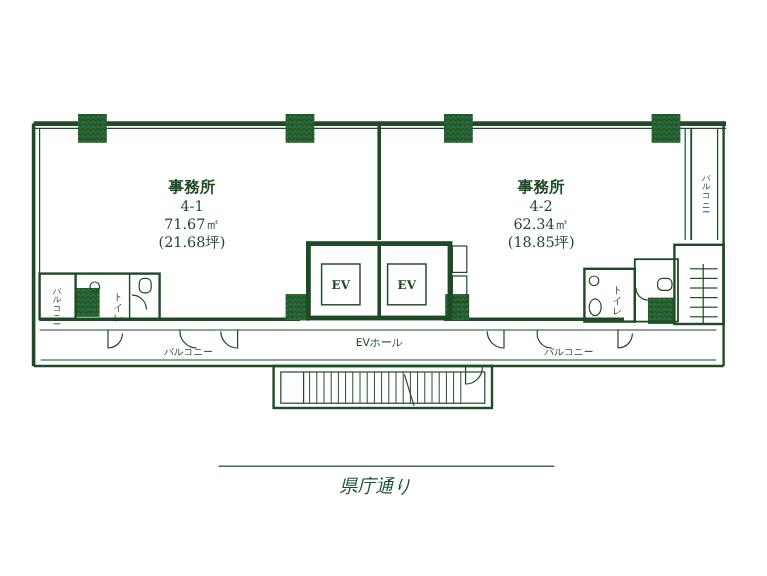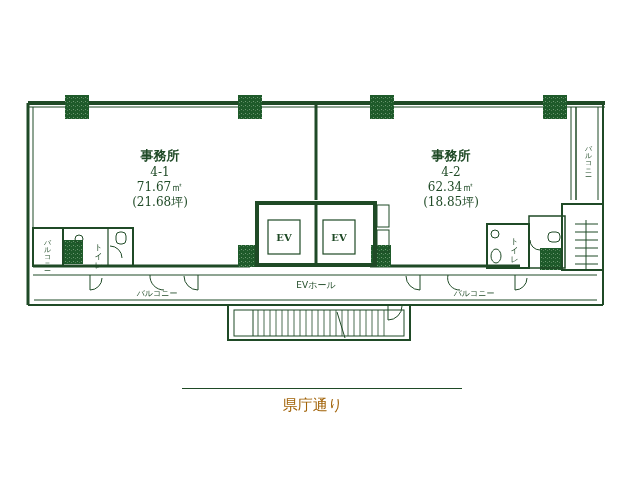--- a/index.html
+++ b/index.html
@@ -1,20 +1,20 @@
 <!DOCTYPE html>
 <html><head>
   <meta charset="utf-8">
   <style>
     html, body { margin: 0; padding: 0; background: #ffffff; }
     body { width: 639px; height: 480px; position: relative; overflow: hidden; font-family: "DejaVu Serif", serif; }
     #plan { position: absolute; left: 0; top: 0; }
     .lbl { font-family: "DejaVu Serif", serif; fill: #1f4a26; }
     .lbl-sans { font-family: "DejaVu Sans", sans-serif; fill: #1f4a26; }
-    .street-label { position: absolute; left: 0; width: 626px; top: 396px; text-align: center; font-family: "DejaVu Sans", sans-serif; font-size: 15px; color: #a16207; }
+    .street-label { position: absolute; left: 0; width: 626px; top: 396px; text-align: center; font-family: "DejaVu Sans", sans-serif; font-size: 15px; color: #14532d; font-style: italic; }
     .street-line { position: absolute; left: 182px; width: 280px; top: 388px; height: 0; border-top: 1.5px solid #1f4a26; }
   </style>
 </head>
 <body>
 
 <svg id="plan" width="639" height="480" viewBox="0 0 639 480" xmlns="http://www.w3.org/2000/svg">
   <defs>
     <pattern id="speckle" width="4" height="4" patternUnits="userSpaceOnUse">
       <rect width="4" height="4" fill="#1e5a2a"></rect>
       <rect x="1" y="1" width="1" height="1" fill="#6f9a74"></rect>

